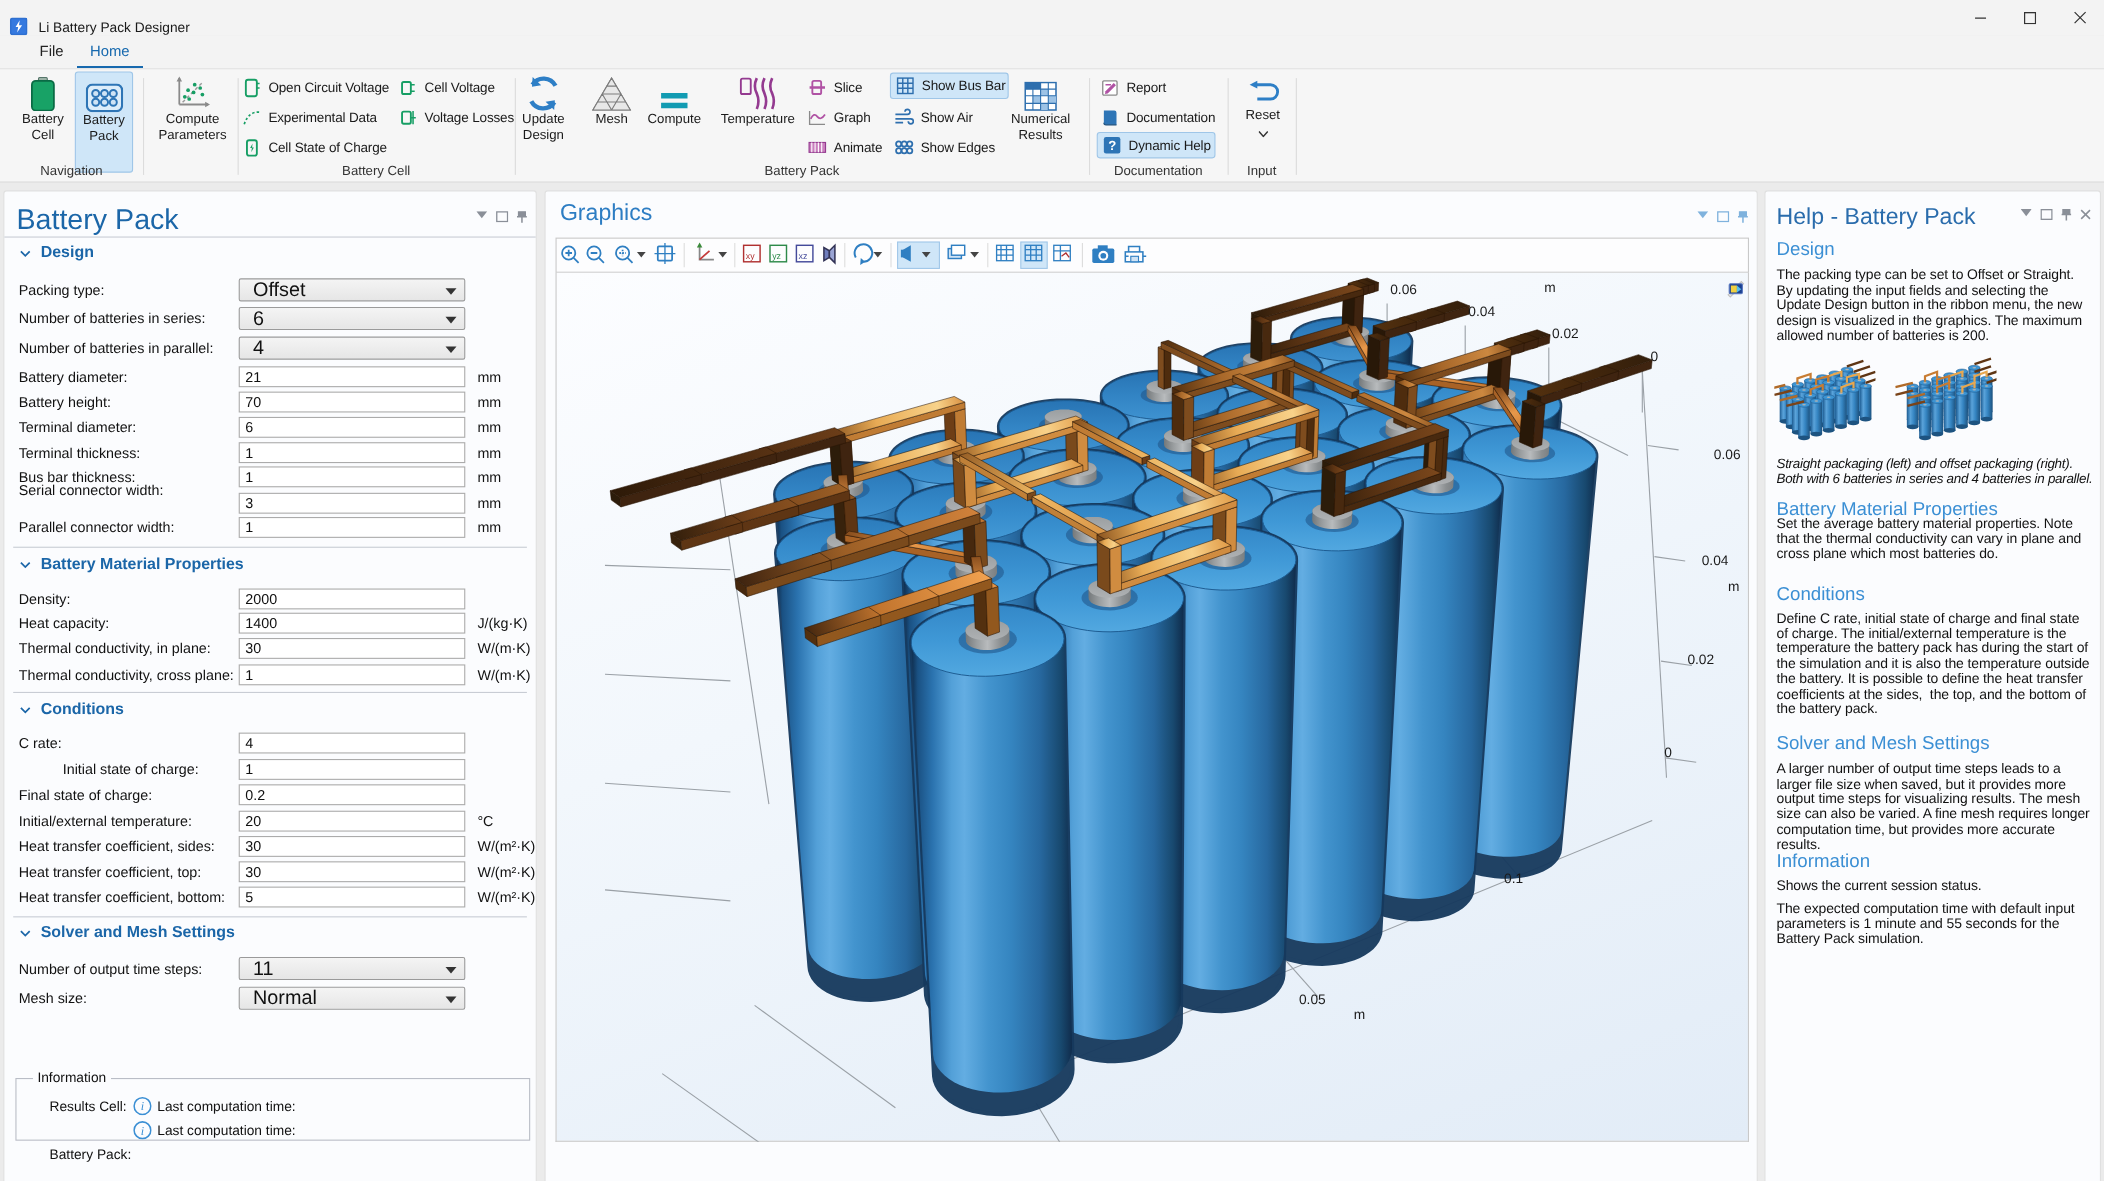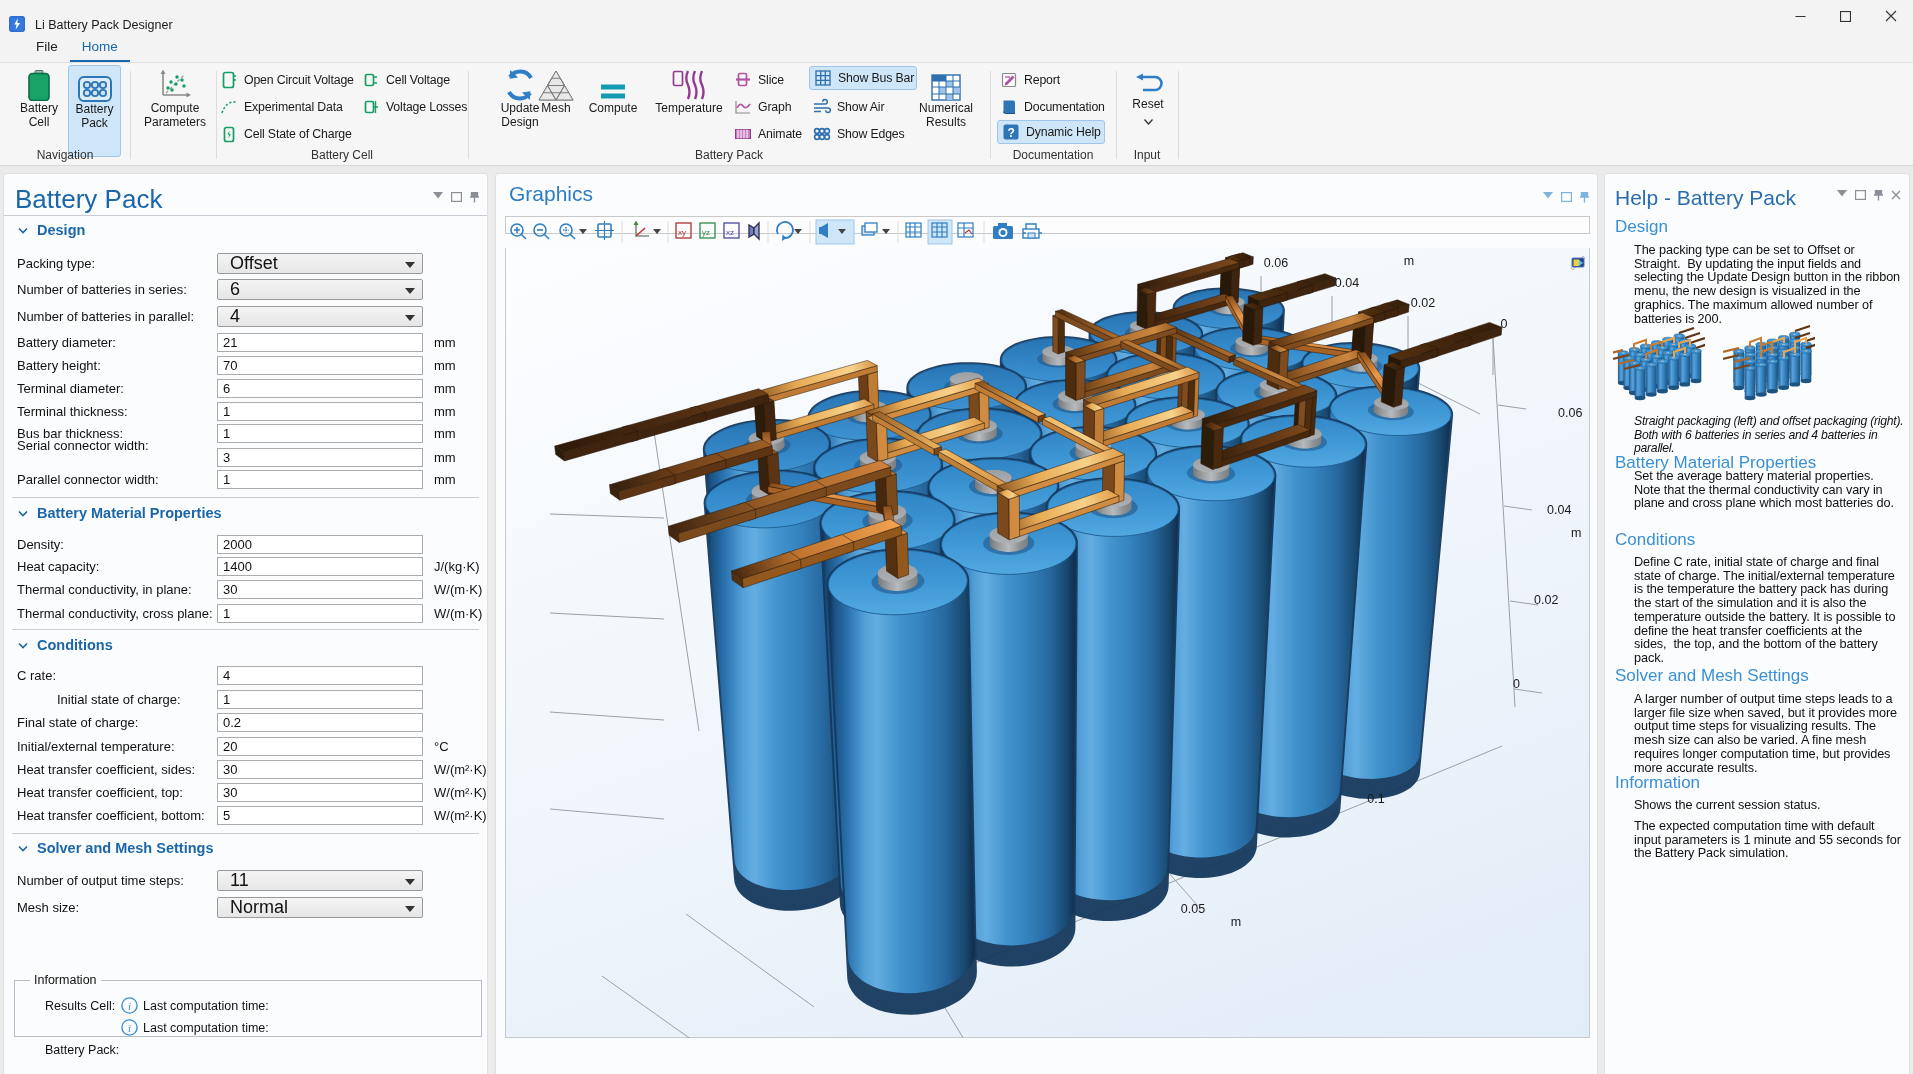--- a/index.html
+++ b/index.html
@@ -32,21 +32,21 @@
 .sect { display:flex; align-items:center; font-size:14.5px; font-weight:bold; color:#1b66a8; padding-left:14px; }
 .sect .chev { margin-right:10px; font-weight:normal; color:#1b66a8; }
 .flabel { position:absolute; left:13px; font-size:13px; color:#111; white-space:nowrap; }
 .funit { position:absolute; left:430px; font-size:13px; color:#111; }
 .combo { position:absolute; left:213px; width:206px; height:21px; background:linear-gradient(#f4f4f4,#e6e6e6); border:1px solid #9a9a9a; border-radius:2px; font-size:18px; color:#111; line-height:19px; padding-left:12px; }
 .combo .arr { position:absolute; right:7px; top:8px; width:0; height:0; border-left:5px solid transparent; border-right:5px solid transparent; border-top:6px solid #333; }
 .tinput { position:absolute; left:213px; width:206px; height:19px; background:#fff; border:1px solid #ababab; font-size:13px; color:#111; line-height:17px; padding-left:5px; }
 .hsep { position:absolute; left:8px; right:8px; border-top:1px solid #c8ccd4; }
 .htitle { font-size:21px; color:#2a6cac; padding:12px 0 0 10px; }
 .hsect { font-size:17px; color:#3b8fd4; padding:0 0 0 10px; }
-.hbody { font-size:12.7px; color:#111; line-height:13.7px; padding:0 8px 0 10px; letter-spacing:-0.1px;margin-left:19px; }
+.hbody { font-size:12.7px; color:#111; line-height:13.7px; padding:0 8px 0 10px; letter-spacing:-0.1px; }
 .gtitle { font-size:21px; color:#2d7dc3; padding:8px 0 0 13px; }
 </style>
 </head>
 <body>
 <div class="titlebar">
   <svg class="appicon" viewBox="0 0 17 17">
       <rect width="17" height="17" rx="2" fill="#2e6fd0"></rect>
       <rect x="1.5" y="1.5" width="14" height="14" rx="1" fill="#3579df"></rect>
       <path d="M9.5 2.5 L5.5 9 H8 L7 14.5 L11.8 7.5 H8.8 Z" fill="#fff"></path>
     </svg>
@@ -139,21 +139,21 @@
         <rect x="3.5" y="3.5" width="8" height="11" rx="1.5" fill="none" stroke="#169e64" stroke-width="1.7"></rect>
         <path d="M11.5 6 H15 M11.5 12 H15" stroke="#169e64" stroke-width="1.4"></path>
       </svg>Cell Voltage</div>
   <div class="smallrow" style="left:362px; top:32px;"><svg class="sic" viewBox="0 0 18 18">
         <rect x="3.5" y="3.5" width="8" height="11" rx="1.5" fill="none" stroke="#169e64" stroke-width="1.7"></rect>
         <path d="M13.5 3 V15 M11.5 9 H16" stroke="#169e64" stroke-width="1.4"></path>
       </svg>Voltage Losses</div>
   <div class="rgroup-label" style="left:216px; width:252px;">Battery Cell</div>
   <div class="rsep" style="left:468px;"></div>
 
-  <div class="bigbtn" style="left:493px; width:54px;">
+  <div class="bigbtn" style="left:467px; width:54px;">
     <div class="ic">
         <svg width="32" height="32" viewBox="0 0 32 32">
           <path d="M27 9 A12.2 12.2 0 0 0 6 8" fill="none" stroke="#2e7fc6" stroke-width="4"></path>
           <path d="M6.2 1 L5.6 9.8 L14 8.4 Z" fill="#2e7fc6"></path>
           <path d="M5 23 A12.2 12.2 0 0 0 26 24" fill="none" stroke="#2e7fc6" stroke-width="4"></path>
           <path d="M25.8 31 L26.4 22.2 L18 23.6 Z" fill="#2e7fc6"></path>
         </svg>
       </div>
     Update<br>Design
   </div>
@@ -388,21 +388,21 @@
       <svg width="10" height="7" viewBox="0 0 10 7">
           <path d="M0 0 H10 L5 6.5 Z" fill="#7fb2dd"></path>
         </svg>
       <svg width="11" height="10" viewBox="0 0 11 10">
           <rect x="0.5" y="0.5" width="10" height="9" fill="none" stroke="#7fb2dd" stroke-width="1.4"></rect>
         </svg>
       <svg width="9" height="11" viewBox="0 0 9 11">
           <path d="M1.5 0.5 H7.5 V5 H1.5 Z M0 5 H9 M4.5 5 V10.5" stroke="#7fb2dd" stroke-width="1.4" fill="#7fb2dd"></path>
         </svg>
     </div>
-    <div id="gfxtoolbar" style="position:absolute; left:9px; top:42px; width:1085px; height:18px; background:#fdfdfe; border:1px solid #c9c9c9;">
+    <div id="gfxtoolbar" style="position:absolute; left:9px; top:42px; width:1085px; height:32px; background:#fdfdfe; border:1px solid #c9c9c9;">
       <svg width="1083" height="30" viewBox="0 0 1083 30" font-family="Liberation Sans,sans-serif">
         <g stroke="#2f7fc2" stroke-width="1.6" fill="none">
           <circle cx="11" cy="13" r="6"></circle>
             <path d="M15.5 17.5 L20 22"></path>
             <path d="M8 13 H14 M11 10 V16"></path>
           <circle cx="34" cy="13" r="6"></circle>
             <path d="M38.5 17.5 L43 22"></path>
             <path d="M31 13 H37"></path>
           <circle cx="60" cy="13" r="6"></circle>
             <path d="M64.5 17.5 L69 22"></path>

